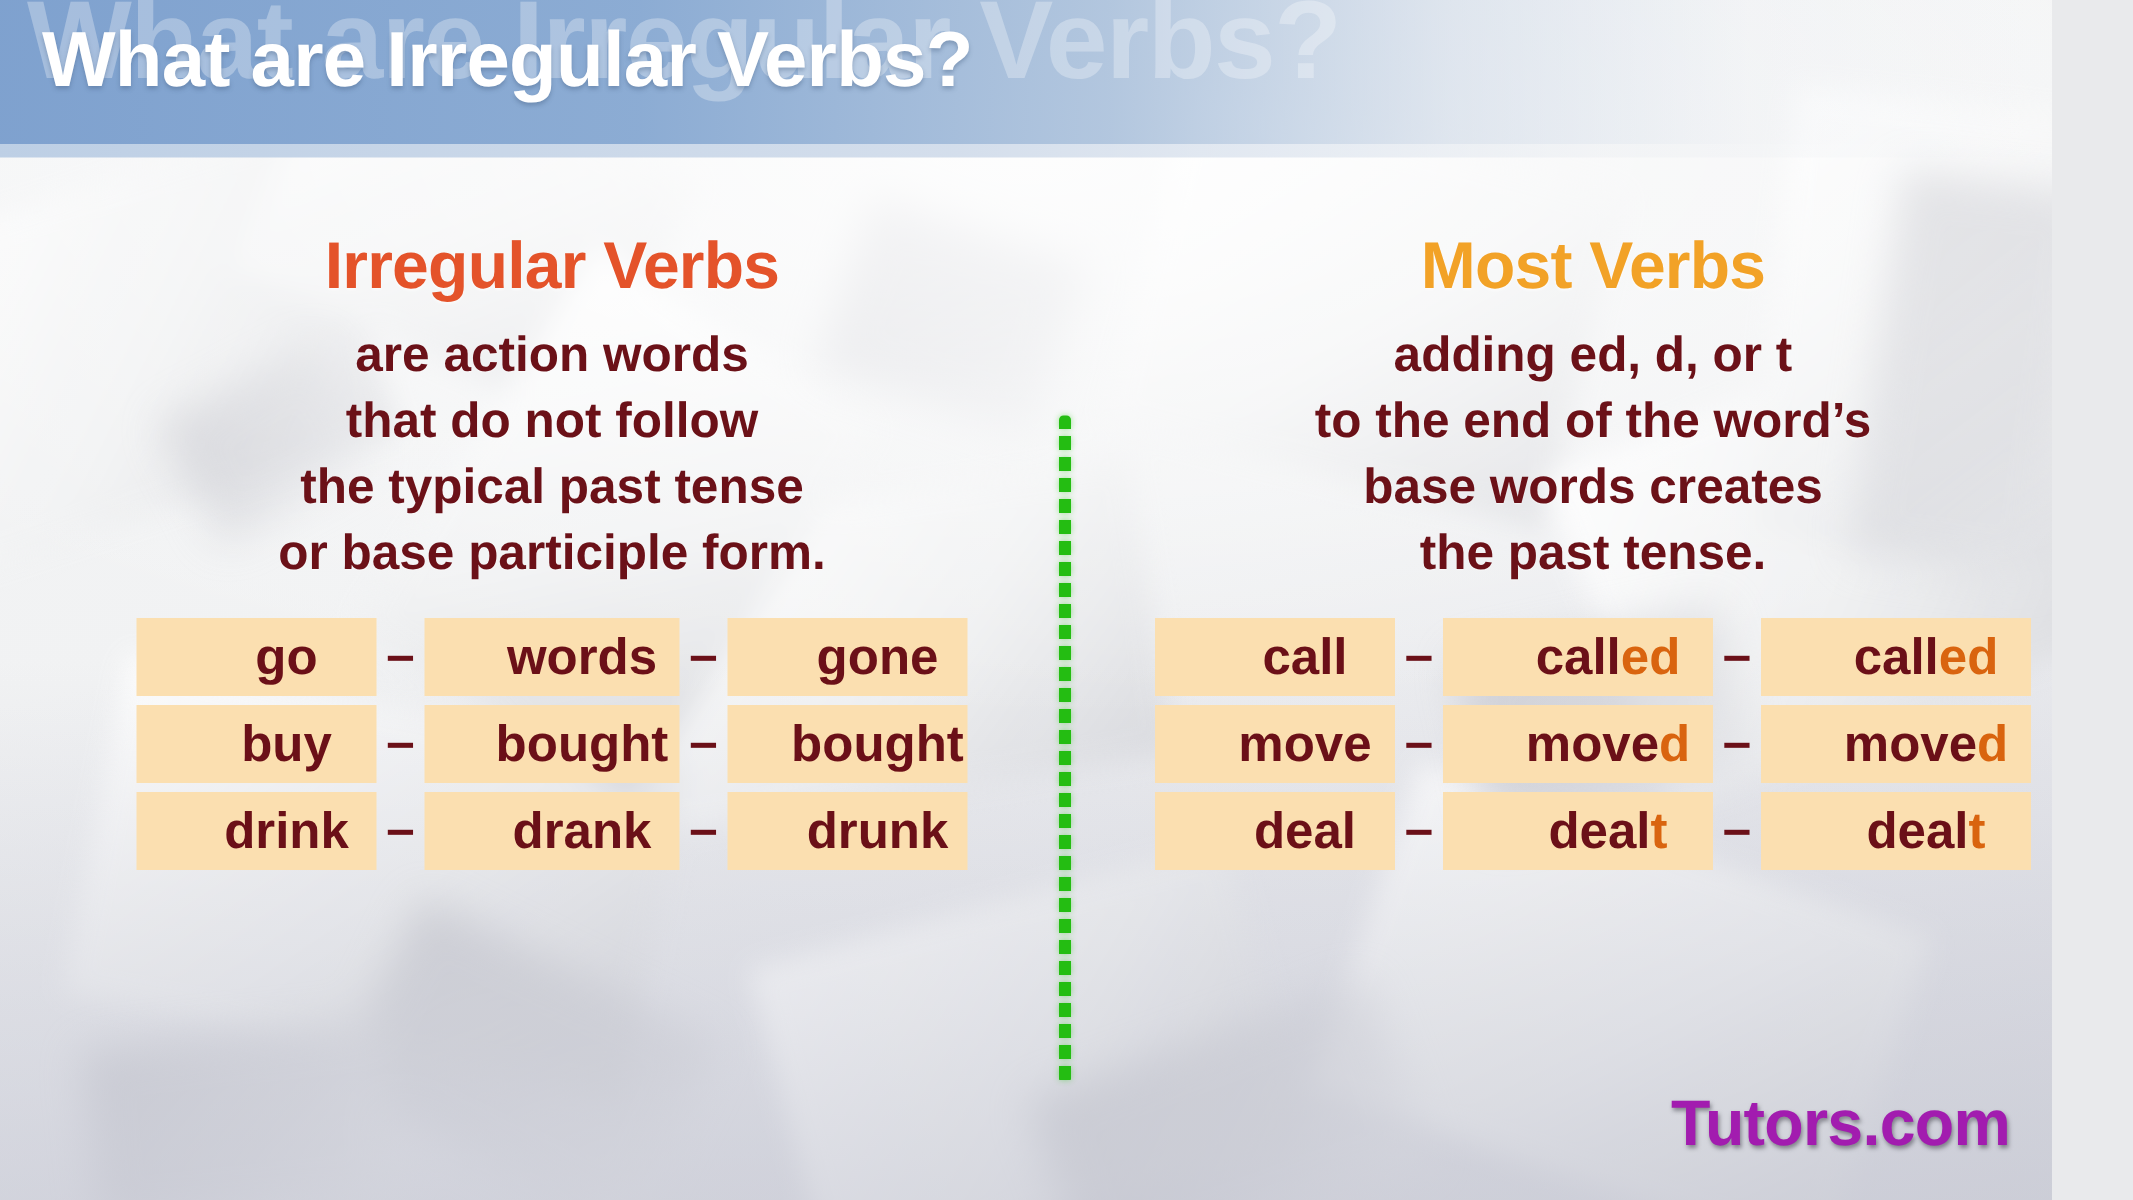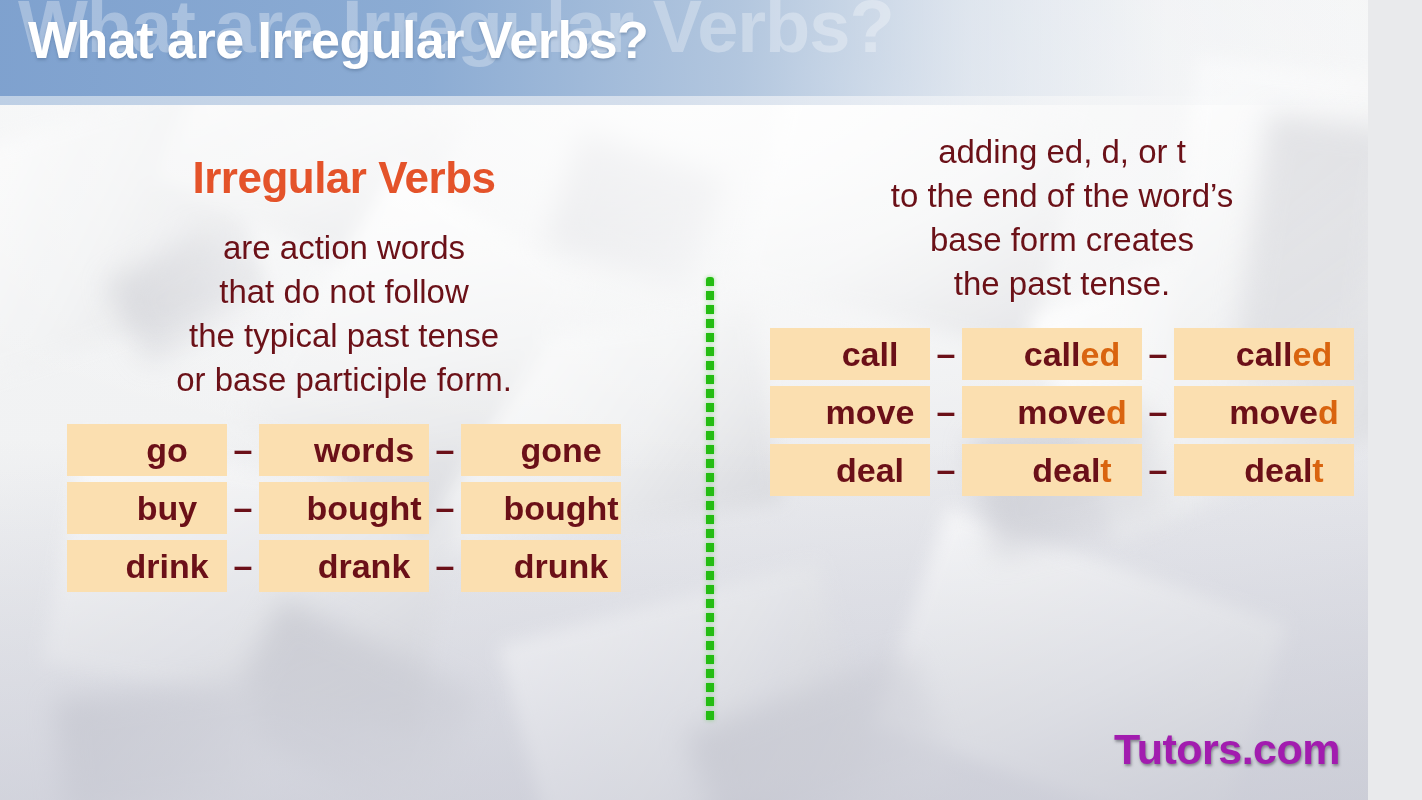--- a/index.html
+++ b/index.html
@@ -71,34 +71,34 @@
     color:#ffffff;
     text-shadow:0 2px 3px rgba(60,85,120,.35);
     white-space:nowrap;
   }
 
   
   .columns {
     position:absolute; left:0; top:105px; width:1422px; height:560px;
   }
   .col { position:absolute; top:0; text-align:center; }
-  .col-left  { left:24px;  width:640px; }
+  .col-left  { left:48px;  width:640px; }
   .col-right { left:742px; width:640px; }
 
   .col-heading {
     font-size:44px; font-weight:700; letter-spacing:-.5px;
     line-height:1.05;
     margin-top:50px;
   }
   .heading-irregular { color:#e4532a; text-shadow:0 1px 2px rgba(255,255,255,.6); }
   .heading-most      { color:#f2a227; text-shadow:0 1px 2px rgba(255,255,255,.6); }
 
   .col-desc {
-    margin-top:25px;
-    font-size:33px; font-weight:400; line-height:1.33;
+    margin-top:13px;
+    font-size:33px; font-weight:700; line-height:1.33;
     color:#6b1118;
     text-shadow:0 1px 1px rgba(255,255,255,.55);
   }
 
   
   .divider {
     position:absolute; left:706px; top:172px;
     width:8px; height:445px;
     background:repeating-linear-gradient(
       to bottom,
@@ -232,24 +232,25 @@
           <div class="dash">–</div>
           <div class="cell c3">
               <span>drunk</span>
               <span class="suffix"></span>
             </div>
         </div>
       </div>
     </div>
 
     <div class="col col-right">
+      <div class="col-heading heading-most">Most Verbs</div>
       <div class="col-desc">
         <div>adding ed, d, or t</div>
         <div>to the end of the word’s</div>
-        <div>base form creates</div>
+        <div>base words creates</div>
         <div>the past tense.</div>
       </div>
 
       <div class="verb-table t-right">
 
         <div class="verb-row">
           <div class="cell c1">call</div>
           <div class="dash">–</div>
           <div class="cell c2">
               <span>call</span>

